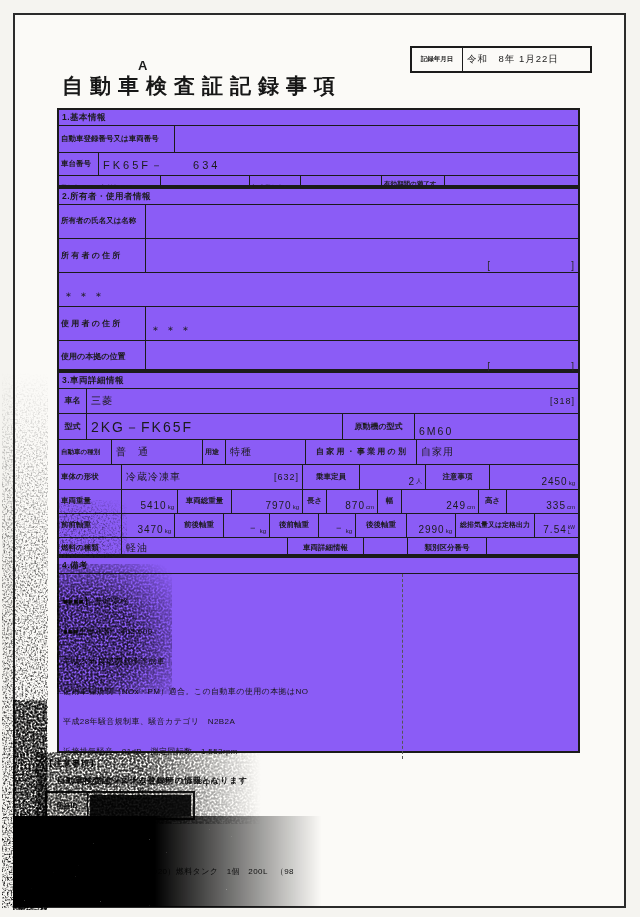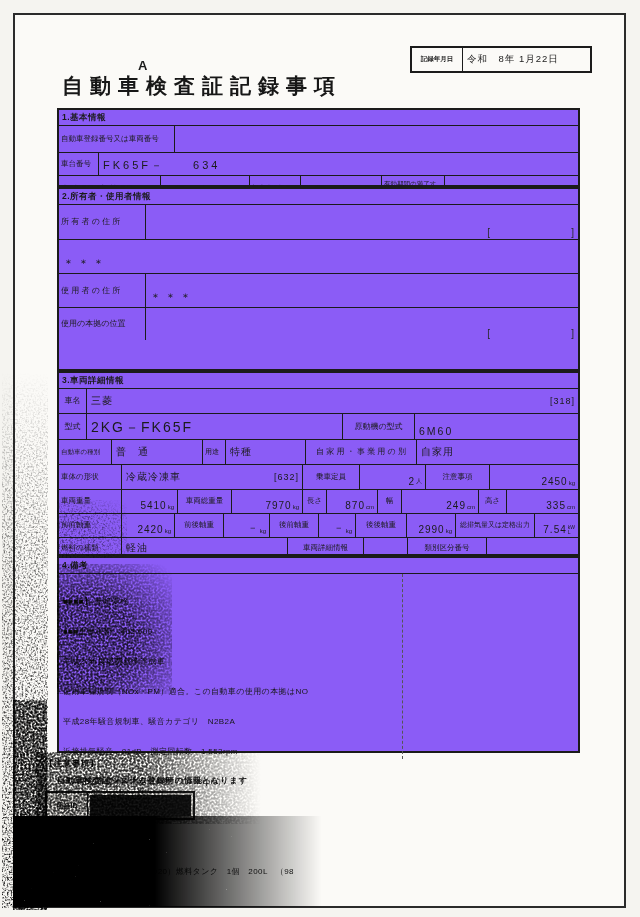--- a/index.html
+++ b/index.html
@@ -20,21 +20,21 @@
     position:absolute;left:410px;top:46px;width:182px;height:27px;
     border:2px solid #1b1b1b;display:flex;box-sizing:border-box;background:#fbfaf7;
   }
   .record-box .rlbl{width:50px;border-right:1.5px solid #1b1b1b;font-size:6.5px;font-weight:bold;display:flex;align-items:center;justify-content:center;text-align:center;}
   .record-box .rval{flex:1;display:flex;align-items:center;padding-left:4px;font-size:9.5px;letter-spacing:1px;white-space:nowrap;}
 
   .tbl{position:absolute;left:57px;width:523px;border:2px solid #1b1b1b;box-sizing:border-box;background:#8b5cf6;}
   .hbar{font-size:8.5px;font-weight:bold;padding:2px 3px 1px 3px;border-bottom:1.5px solid #1b1b1b;letter-spacing:0.5px;}
   .row{display:flex;align-items:stretch;box-sizing:border-box;}
   .row + .row{border-top:1px solid #1b1b1b;}
-  .lbl{font-size:7.5px;font-weight:normal;display:flex;align-items:center;padding:1px 2px;border-right:1px solid #1b1b1b;box-sizing:border-box;line-height:1.15;}
+  .lbl{font-size:7.5px;font-weight:bold;display:flex;align-items:center;padding:1px 2px;border-right:1px solid #1b1b1b;box-sizing:border-box;line-height:1.15;}
   .lbl.center{justify-content:center;text-align:center;}
   .val{display:flex;align-items:flex-end;padding:1px 3px 2px 4px;font-size:10px;letter-spacing:1px;box-sizing:border-box;white-space:nowrap;}
   .val.right{justify-content:flex-end;}
   .val .unit{font-size:6px;letter-spacing:0;margin-left:1px;transform:translateY(-1px);}
   .val .unit-stack{display:inline-flex;flex-direction:column;font-size:5px;line-height:5px;letter-spacing:0;margin-left:1px;}
   .sep-l{border-left:1px solid #1b1b1b;}
   .code-tag{margin-left:auto;font-size:9px;letter-spacing:1px;}
   .bracket{position:absolute;font-size:10px;color:#2a2a2a;}
 
   .remarks-box{position:relative;height:185px;box-sizing:border-box;}
@@ -97,20 +97,24 @@
     <div class="val" style="width:88px;font-size:9px;">令和　8年 1月22日</div>
     <div class="lbl sep-l" style="width:52px;font-size:6.5px;">初度登録年月</div>
     <div class="val" style="width:80px;font-size:9px;">令和　7年10月</div>
     <div class="lbl sep-l" style="width:64px;font-size:6.5px;">有効期間の満了する日</div>
     <div class="val" style="flex:1;font-size:9px;">令和　9年10月21日</div>
   </div>
 </div>
 
 <div class="tbl" style="top:187px;height:184px;">
   <div class="hbar">2.所有者・使用者情報</div>
+  <div class="row" style="height:33px;">
+    <div class="lbl" style="width:87px;">所有者の氏名又は名称</div>
+    <div class="val" style="flex:1;"></div>
+  </div>
   <div class="row" style="height:34px;position:relative;gap:6px;">
     <div class="lbl" style="width:87px;font-size:8px;">所 有 者 の 住 所</div>
     <div class="val" style="flex:1;"></div>
     <span class="bracket" style="right:88px;bottom:1px;">[</span>
     <span class="bracket" style="right:4px;bottom:1px;">]</span>
   </div>
   <div class="row" style="height:34px;">
     <div class="val" style="flex:1;font-size:11px;letter-spacing:4px;">＊＊＊</div>
   </div>
   <div class="row" style="height:34px;">
@@ -194,21 +198,21 @@
     <div class="lbl sep-l center" style="width:29px;font-size:7.5px;">高さ</div>
     <div class="val right" style="flex:1;">
       <span>335</span>
         <span class="unit">cm</span>
     </div>
   </div>
 
   <div class="row" style="height:24px;">
     <div class="lbl" style="width:63px;font-size:7.5px;">前前軸重</div>
     <div class="val right" style="width:52px;">
-      <span>2420</span>
+      <span>3470</span>
         <span class="unit">kg</span>
     </div>
     <div class="lbl sep-l center" style="width:50px;font-size:7.5px;">前後軸重</div>
     <div class="val right" style="width:45px;">
       <span>－</span>
         <span class="unit">kg</span>
     </div>
     <div class="lbl sep-l center" style="width:50px;font-size:7.5px;">後前軸重</div>
     <div class="val right" style="width:36px;">
       <span>－</span>

